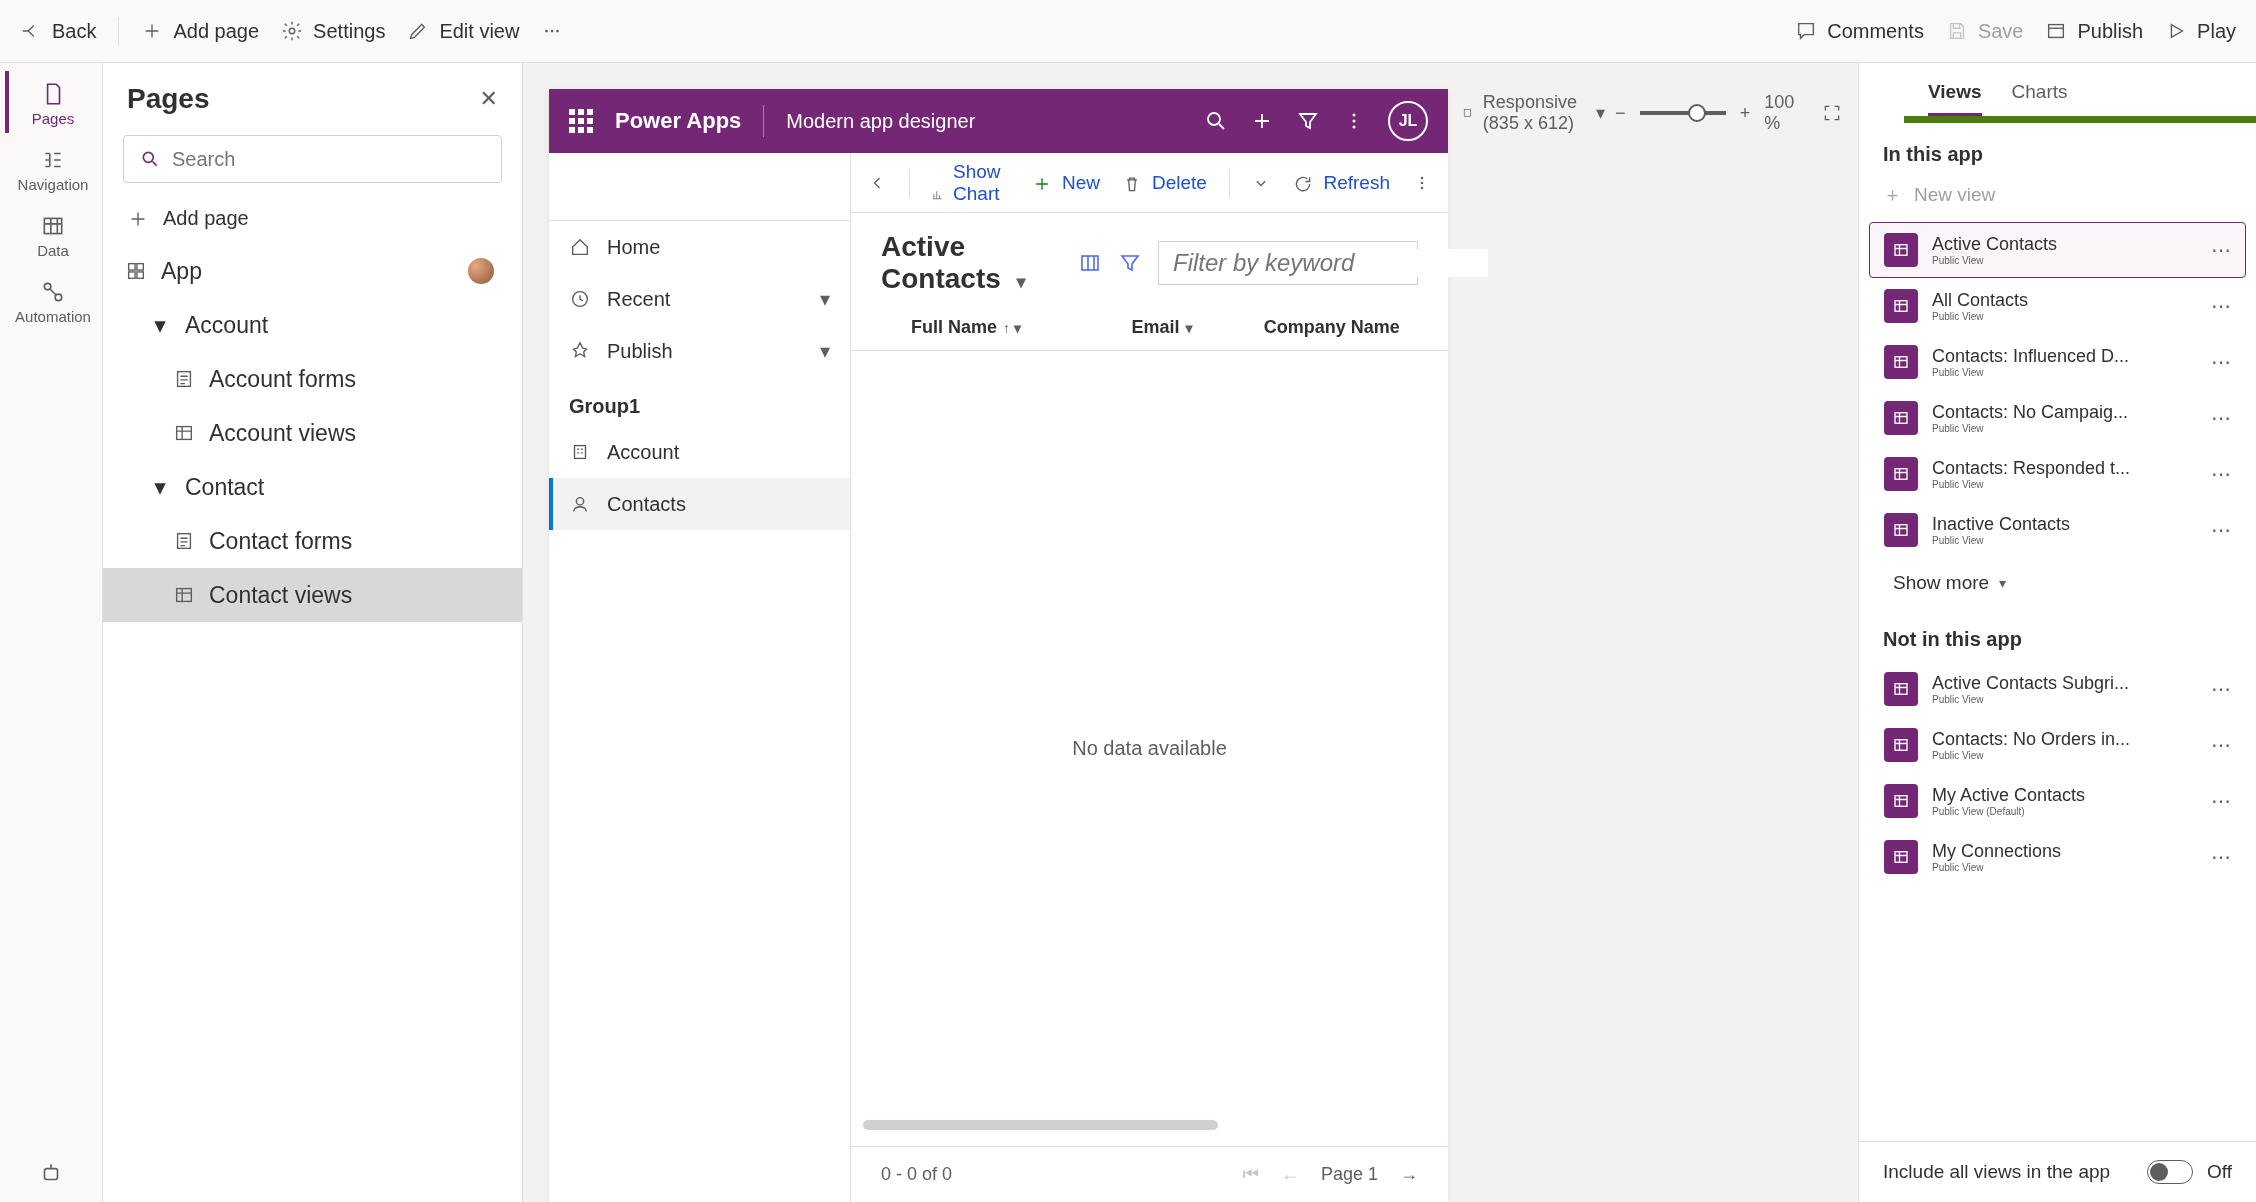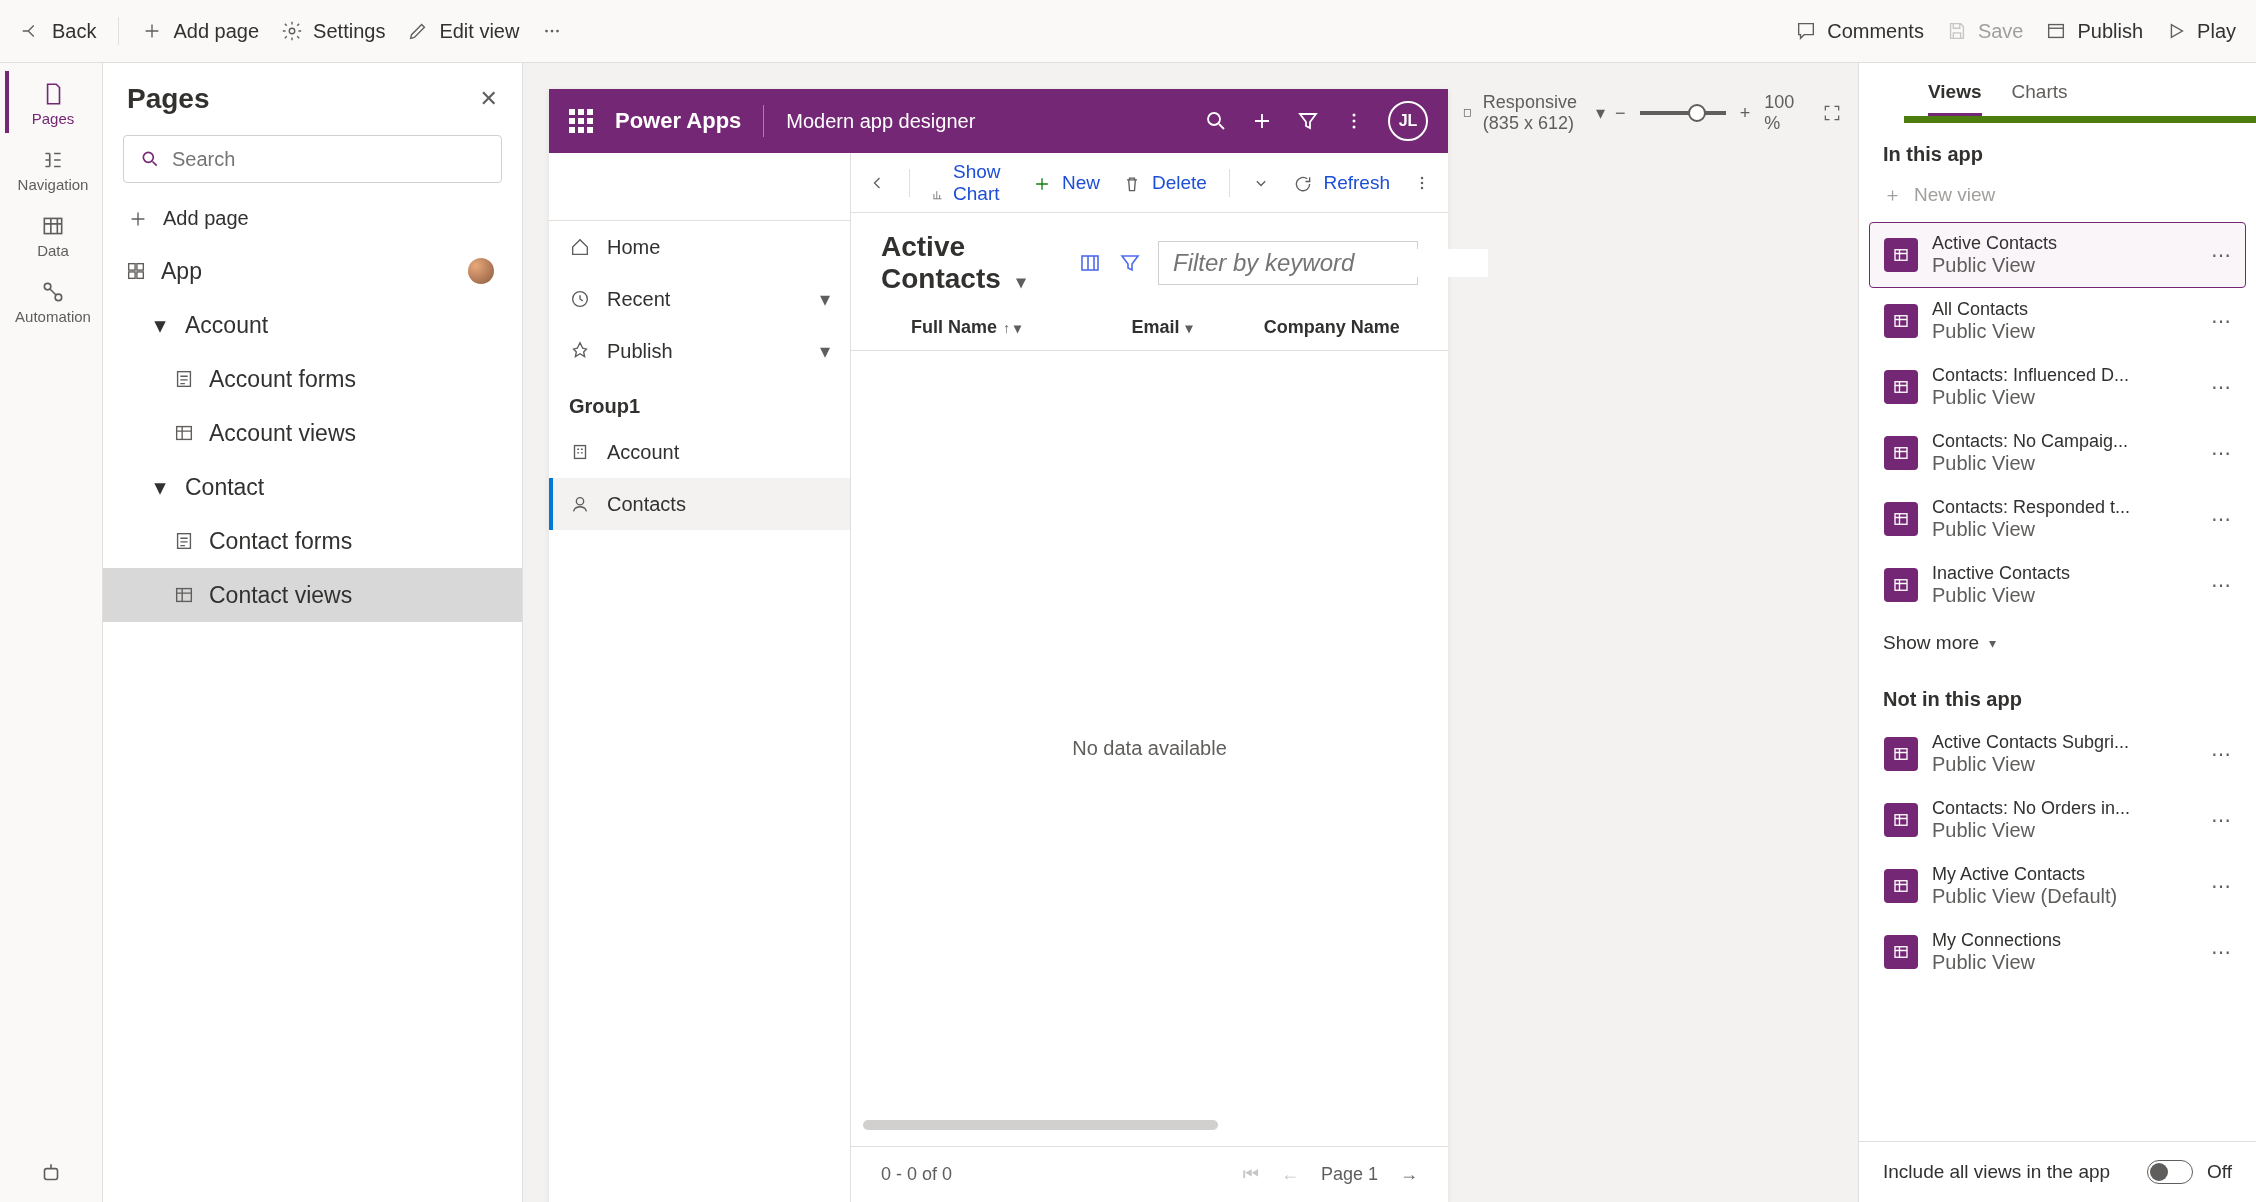--- a/index.html
+++ b/index.html
@@ -120,23 +120,23 @@
 .rp-tab.active{ color:#323130; font-weight:600; border-bottom:3px solid #742774;}
 .rp-sec-title{ padding:20px 24px 10px; font-size:20px; font-weight:600; color:#323130;}
 .rp-newview{ display:flex; align-items:center; gap:12px; padding:6px 24px 14px; color:#a19f9d; font-size:19px;}
 .rp-list{ display:flex; flex-direction:column; padding:0 10px; overflow-y:auto;}
 .rp-item{ display:flex; align-items:center; gap:14px; padding:10px 14px; border-radius:4px; cursor:pointer; border:1px solid transparent;}
 .rp-item.selected{ border:1px solid #742774; background:#f9f5f9;}
 .rp-item .vicon{ width:34px;height:34px; background:#742774; border-radius:4px; display:flex;align-items:center;justify-content:center;}
 .rp-item .vicon svg{width:18px;height:18px;stroke:#fff;stroke-width:1.8;fill:none;}
 .rp-item .vtext{ display:flex; flex-direction:column; min-width:0; flex:1;}
 .rp-item .vname{ font-size:18px; color:#323130; white-space:nowrap; overflow:hidden; text-overflow:ellipsis;}
-.rp-item .vsub{ font-size:20px; color:#605e5c;}
+.rp-item .vsub{ font-size:10px; color:#605e5c;}
 .rp-item .more{ color:#605e5c; font-size:20px; cursor:pointer;}
-.rp-showmore{ display:flex; align-items:center; gap:10px; padding:14px 24px; font-size:19px; color:#323130; cursor:pointer;}
+.rp-showmore{ display:flex; align-items:center; gap:10px; padding:14px 34px; font-size:19px; color:#323130; cursor:pointer;}
 .rp-toggle-row{ margin-top:auto; padding:18px 24px; display:flex; align-items:center; gap:14px; font-size:19px; color:#323130; border-top:1px solid #e1dfdd;}
 .toggle{ width:46px; height:24px; border-radius:12px; border:1.5px solid #605e5c; position:relative; margin-left:auto;}
 .toggle .knob{ position:absolute; left:2px; top:2px; width:18px;height:18px;border-radius:50%; background:#605e5c;}
 
 svg{display:block;}
 </style>
 </head>
 <body>
 
 <div class="root">

